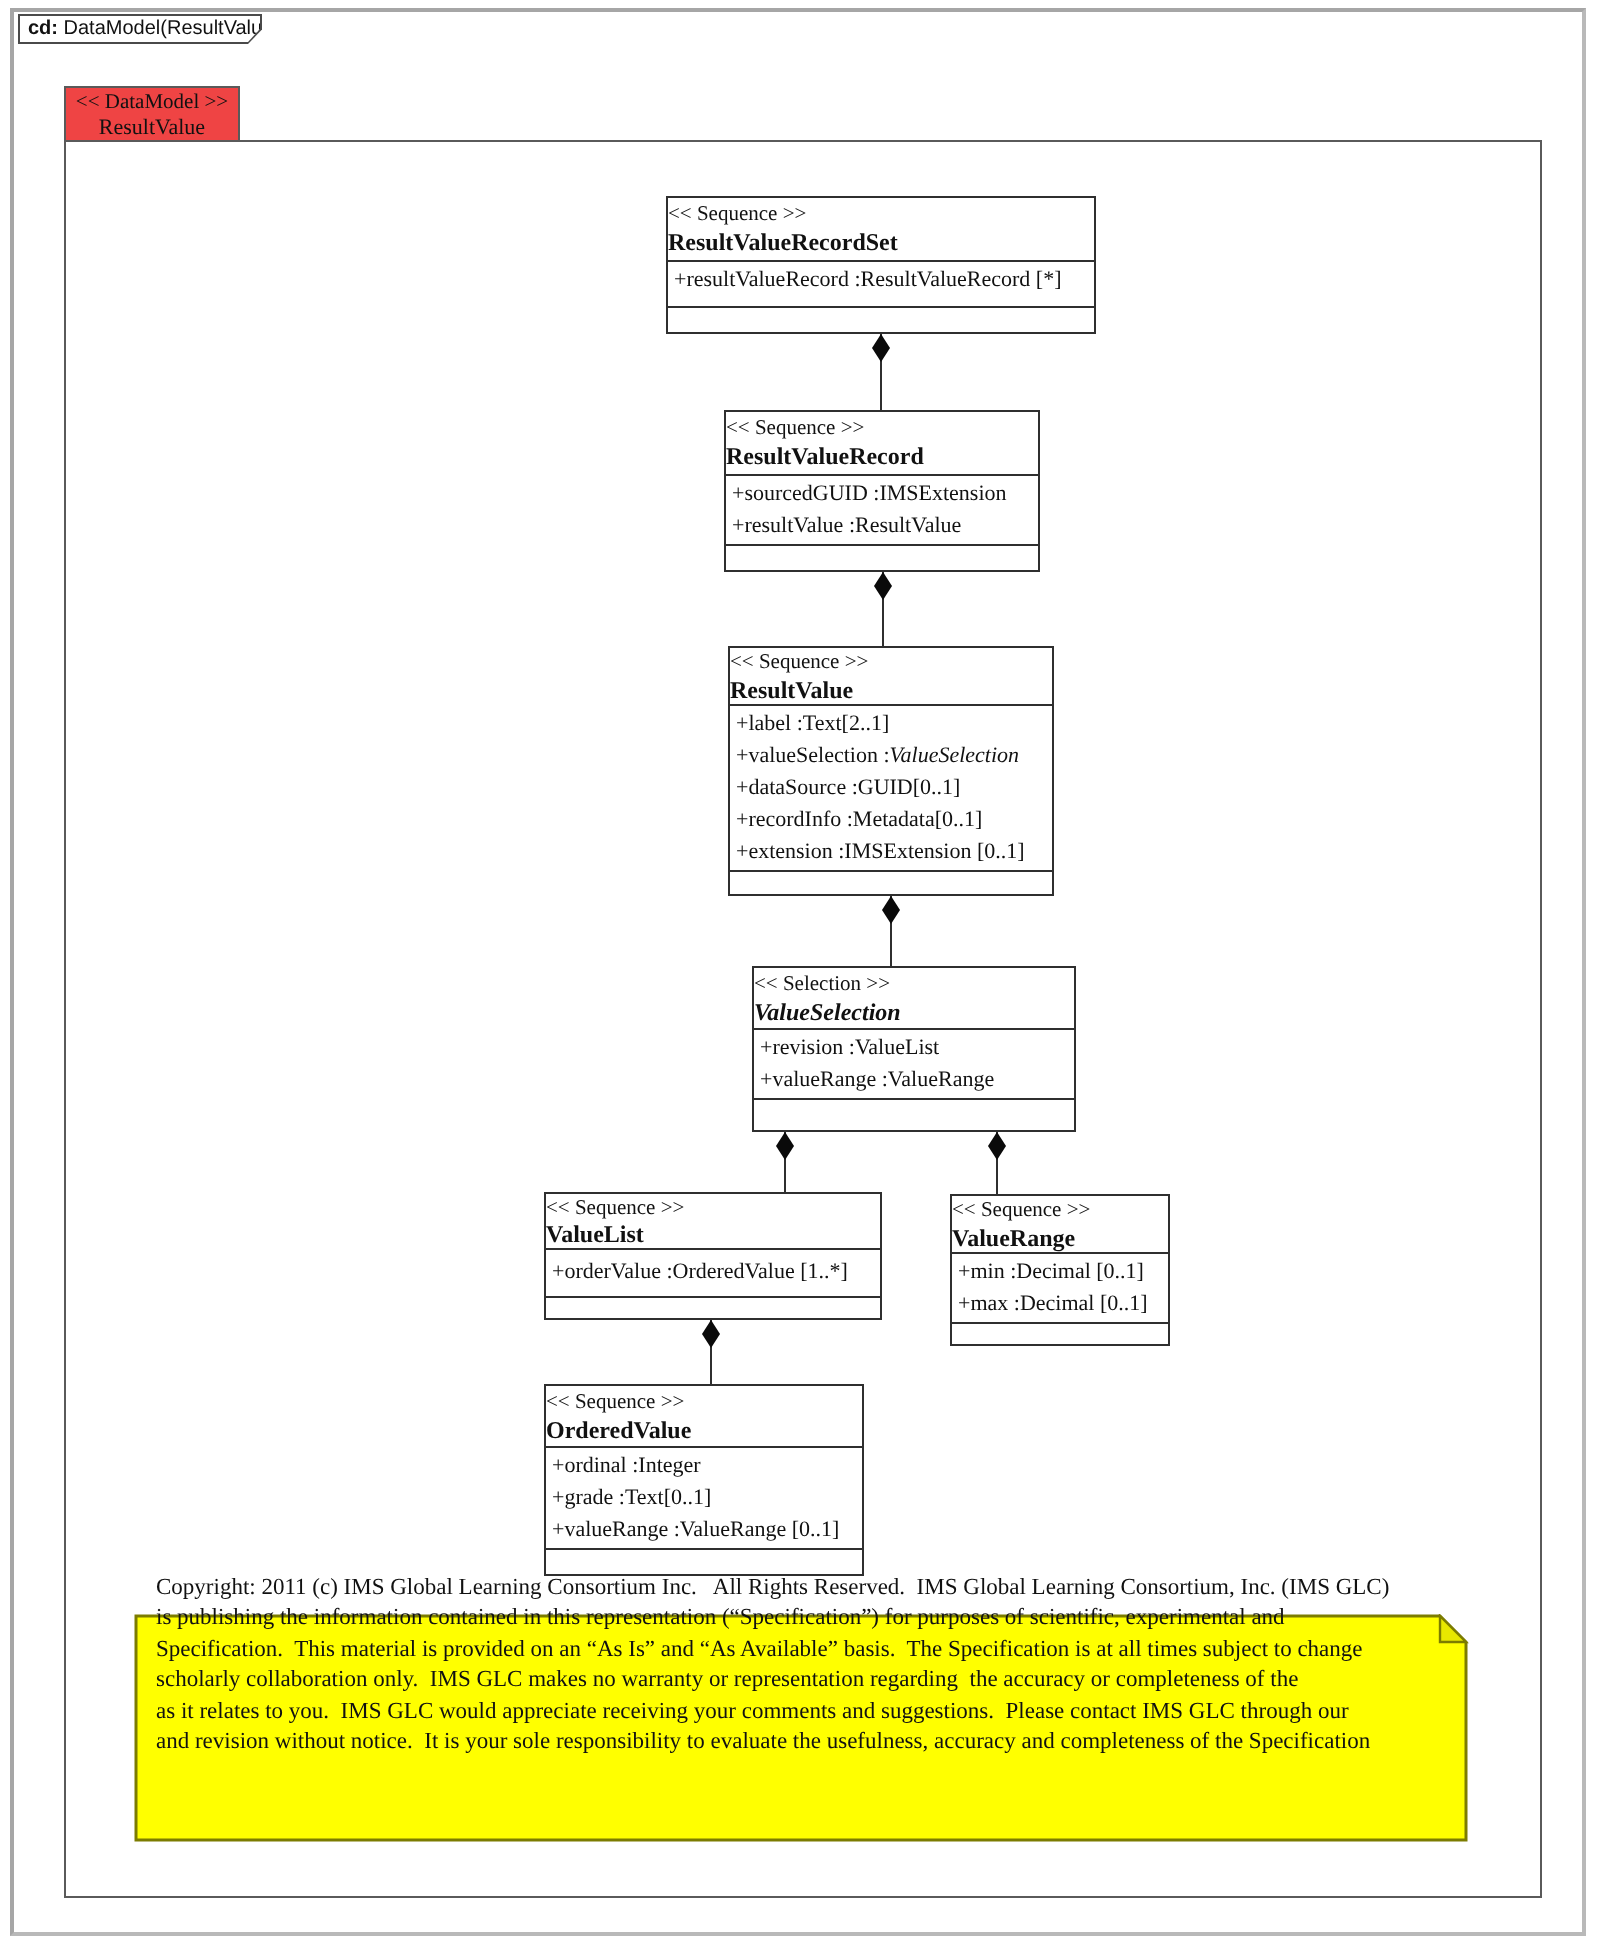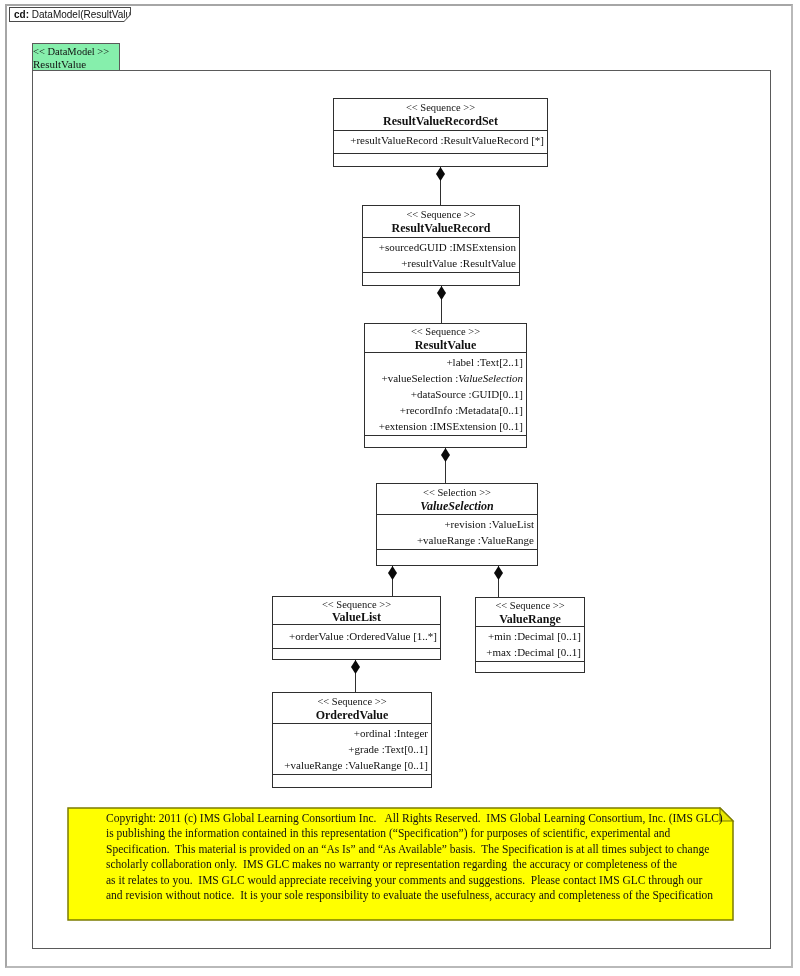--- a/index.html
+++ b/index.html
@@ -17,44 +17,44 @@
   .cd-tab-inner{position:absolute;left:1px;top:1px;right:1px;bottom:1px;background:#fff;
                 clip-path:polygon(0 0,100% 0,100% 50%,calc(100% - 6px) 100%,0 100%);
                 font-family:"Liberation Sans","DejaVu Sans",sans-serif;font-size:10px;
                 line-height:13px;padding-left:4px;white-space:nowrap;box-sizing:border-box;}
   .cd-prefix{font-weight:bold;}
 
   
   .inner-frame{position:absolute;left:32px;top:70px;width:739px;height:879px;
                border:1px solid #5a5a5a;box-sizing:border-box;background:#fff;}
   .pkg-tab{position:absolute;left:32px;top:43px;width:88px;height:28px;
-           border:1px solid #5a5a5a;box-sizing:border-box;background:#86efac;z-index:3;}
+           border:1px solid #5a5a5a;box-sizing:border-box;background:#ef4444;text-align:center;z-index:3;}
   .pkg-stereo{font-size:10.5px;line-height:13px;margin-top:1px;white-space:nowrap;}
   .pkg-name{font-size:11px;line-height:12px;white-space:nowrap;}
 
   
   .uml-class{position:absolute;box-sizing:border-box;border:1px solid #2f2f2f;background:#fff;
              display:flex;flex-direction:column;z-index:2;}
-  .uml-head{flex:0 0 auto;text-align:center;padding-top:2px;box-sizing:border-box;overflow:hidden;}
+  .uml-head{flex:0 0 auto;padding-top:2px;box-sizing:border-box;overflow:hidden;}
   .stereo{font-size:10.5px;line-height:13px;white-space:nowrap;}
   .cname{font-size:12px;font-weight:bold;line-height:15px;white-space:nowrap;}
   .italic-name .cname{font-style:italic;}
   .uml-attrs{flex:0 0 auto;border-top:1px solid #2f2f2f;padding:1px 3px;box-sizing:border-box;overflow:hidden;}
-  .attr{font-size:11px;line-height:16px;white-space:nowrap;text-align:right;}
+  .attr{font-size:11px;line-height:16px;white-space:nowrap;}
   .attr i{font-style:italic;}
   .uml-empty{flex:1 1 auto;border-top:1px solid #2f2f2f;}
 
   
   .vline{position:absolute;width:1px;background:#2f2f2f;z-index:1;}
   .diamond{position:absolute;width:9px;height:14px;background:#0a0a0a;
            clip-path:polygon(50% 0,100% 50%,50% 100%,0 50%);z-index:2;}
 
   
   .note-wrap{position:absolute;left:67px;top:807px;width:668px;height:115px;}
-  .note-text{position:absolute;left:78px;top:811px;width:650px;height:106px;overflow:hidden;margin-left:28px;}
+  .note-text{position:absolute;left:78px;top:787px;width:650px;height:106px;overflow:hidden;}
   .note-line{font-size:11.5px;line-height:15.4px;white-space:pre;}
 </style>
 </head>
 <body>
 
 <div class="stage">
 
   <div class="outer-frame"></div>
 
   <div class="cd-tab">

